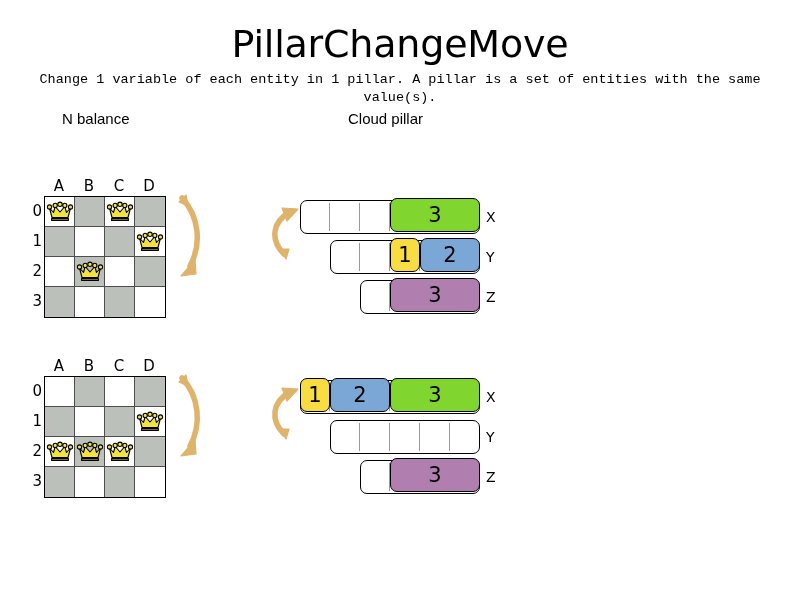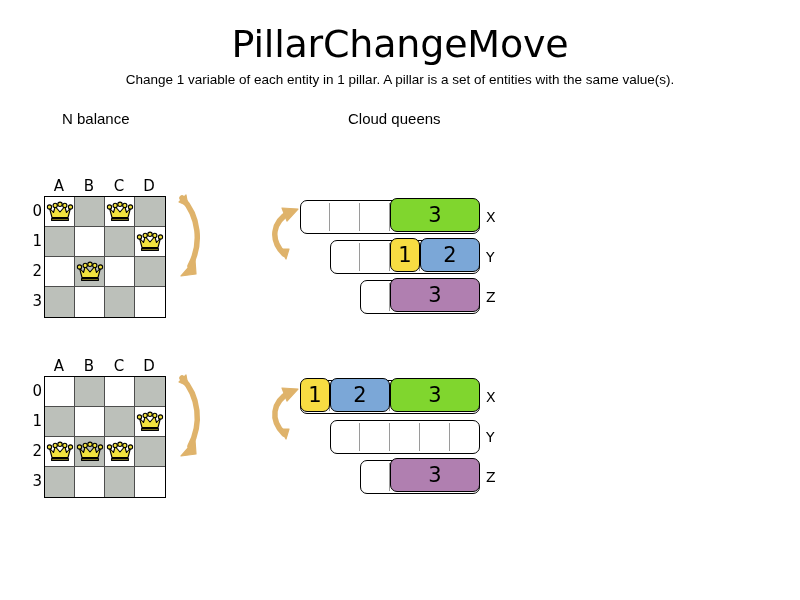--- a/index.html
+++ b/index.html
@@ -27,21 +27,21 @@
   #main-title {
     font-family: "DejaVu Sans", sans-serif;
     font-size: 38px;
     font-weight: normal;
     line-height: 44px;
     letter-spacing: -0.2px;
     margin: 0;
     text-align: center;
   }
   #subtitle {
-    font-family: Liberation Sans, sans-serif;
+    font-family: Liberation Mono, monospace;
     font-size: 13.5px;
     line-height: 18px;
     margin: 5px 0 0 0;
   }
 
   
   .section-heading {
     position: absolute;
     font-family: "Liberation Sans", sans-serif;
     font-size: 15px;
@@ -180,21 +180,21 @@
 </style>
 </head>
 <body>
 
 <div id="header">
   <h1 id="main-title">PillarChangeMove</h1>
   <p id="subtitle">Change 1 variable of each entity in 1 pillar. A pillar is a set of entities with the same value(s).</p>
 </div>
 
 <div class="section-heading" id="heading-nqueens">N balance</div>
-<div class="section-heading" id="heading-cloud">Cloud queens</div>
+<div class="section-heading" id="heading-cloud">Cloud pillar</div>
 
 <div class="board-block" id="board-block-top">
     <div class="col-labels">
       <div class="col-label" style="left: 0px;">A</div>
       <div class="col-label" style="left: 30px;">B</div>
       <div class="col-label" style="left: 60px;">C</div>
       <div class="col-label" style="left: 90px;">D</div>
     </div>
     <div class="row-labels">
       <div class="row-label" style="top: 0px;">0</div>

